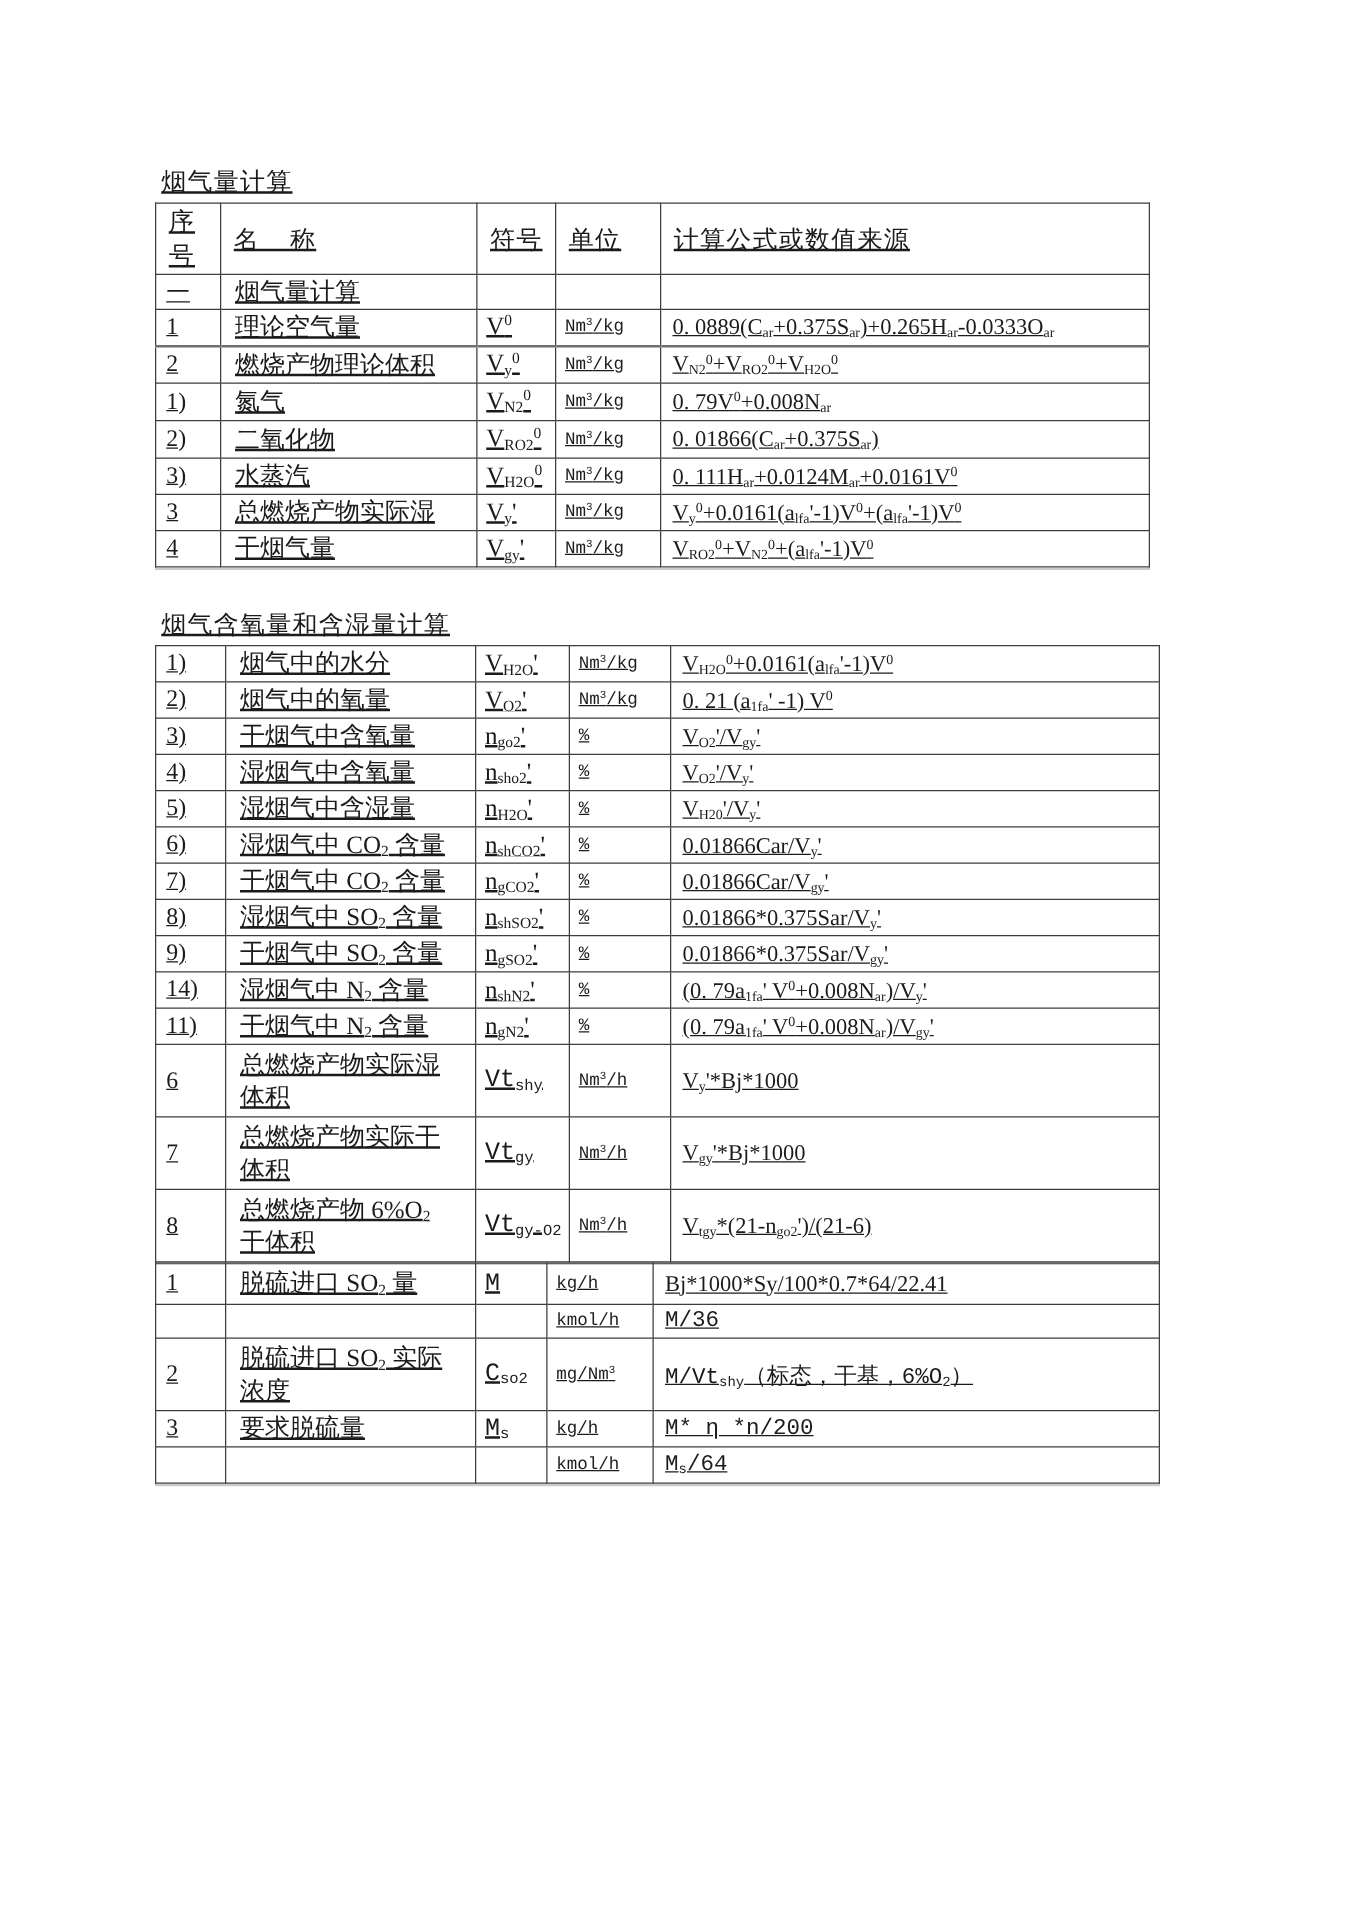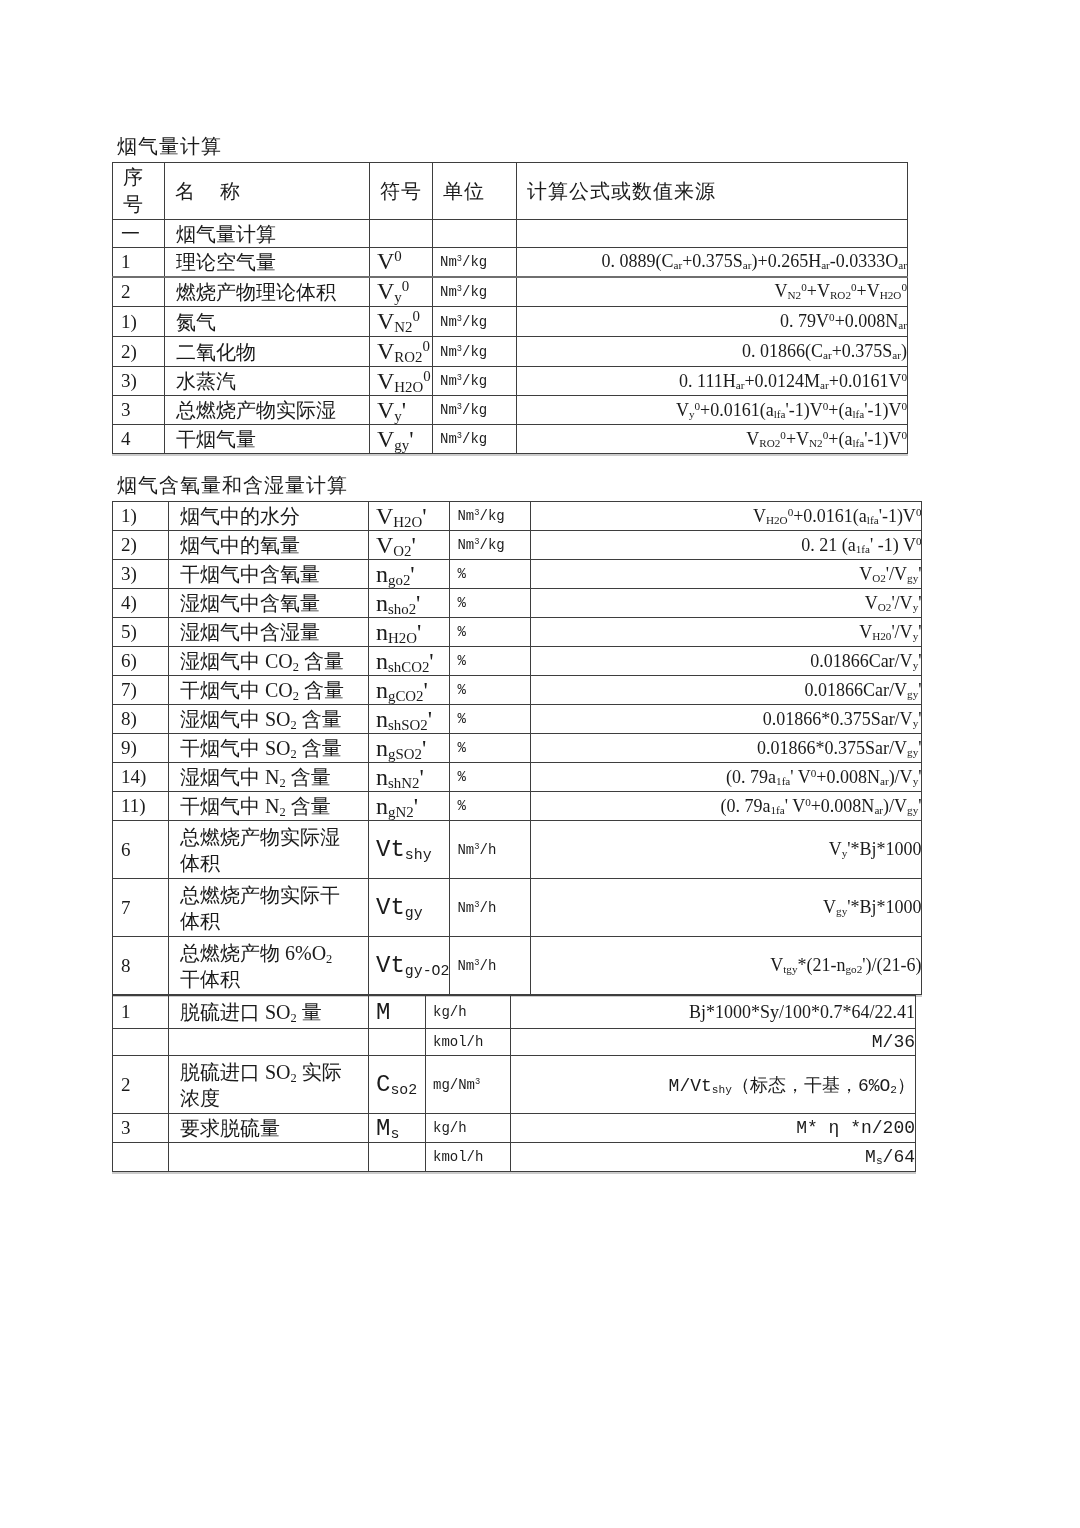--- a/index.html
+++ b/index.html
@@ -2,32 +2,32 @@
 <html><head>
 <meta charset="utf-8">
 <title>烟气量计算</title>
 <style>
   html,body{margin:0;padding:0;background:#e8e8e8;}
   .page{
     width:1080px;height:1528px;background:#ffffff;position:relative;
     font-family:"Liberation Serif","DejaVu Serif",serif;color:#1b1b1b;
     overflow:hidden;margin:0 auto;
   }
-  .doc{position:absolute;left:112px;top:134px;width:815px;}
+  .doc{position:absolute;left:124px;top:134px;width:815px;text-decoration:underline;}
   .sec-title{font-size:20px;line-height:24px;margin:0 0 4px 5px;letter-spacing:1px;}
-  .sec2 .sec-title{margin-top:19px;}
+  .sec2 .sec-title{margin-top:34px;}
   .sec3 .sec-title{margin-top:33px;}
   table{border-collapse:collapse;table-layout:fixed;box-shadow:0 2px 0 rgba(160,160,160,.55);}
   th,td{border:1px solid #3e3e3e;vertical-align:middle;padding:0;overflow:hidden;}
   th{font-weight:normal;text-align:left;font-size:20px;padding-left:10px;white-space:pre;letter-spacing:1px;}
   td.c-num{font-size:19px;padding-left:8px;}
   td.c-name{font-size:20px;padding-left:11px;white-space:pre-line;line-height:26px;}
-  td.c-sym{font-size:24px;padding-left:7px;white-space:nowrap;}
+  td.c-sym{font-size:20px;padding-left:7px;white-space:nowrap;}
   td.c-unit{padding-left:7px;white-space:nowrap;}
-  td.c-f{font-size:18px;padding-left:9px;white-space:nowrap;text-align:right;}
+  td.c-f{font-size:18px;padding-left:9px;white-space:nowrap;}
   .mono{font-family:"Liberation Mono","DejaVu Sans Mono",monospace;font-size:14px;}
   sup{font-size:.62em;vertical-align:.55em;line-height:0;}
   sub{font-size:.62em;vertical-align:-.22em;line-height:0;}
   tr.hr td{border-bottom:2px solid #6f6f6f;}
 </style>
 </head>
 <body>
 
 <div class="page">
   <div class="doc">

